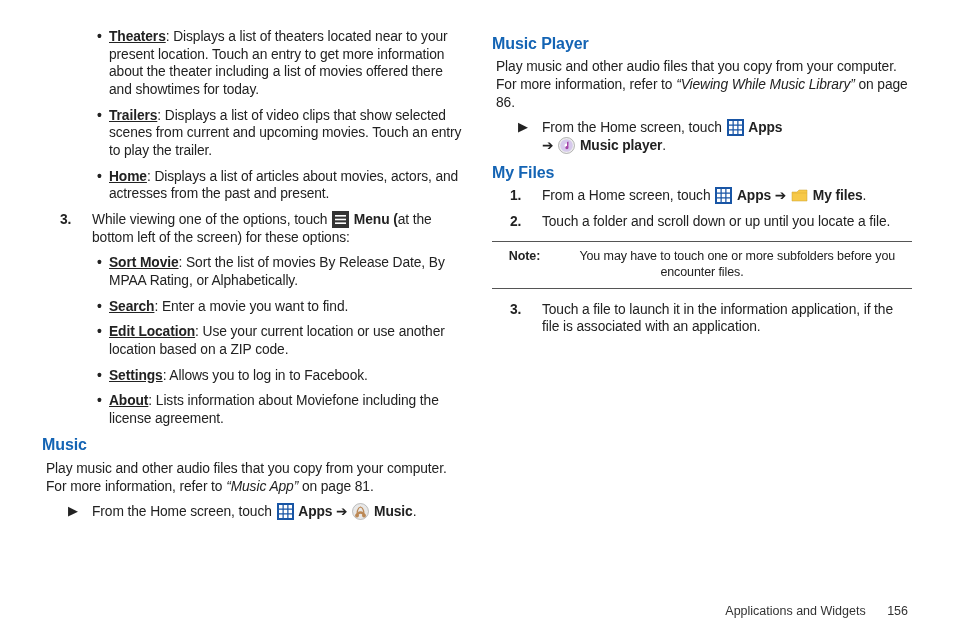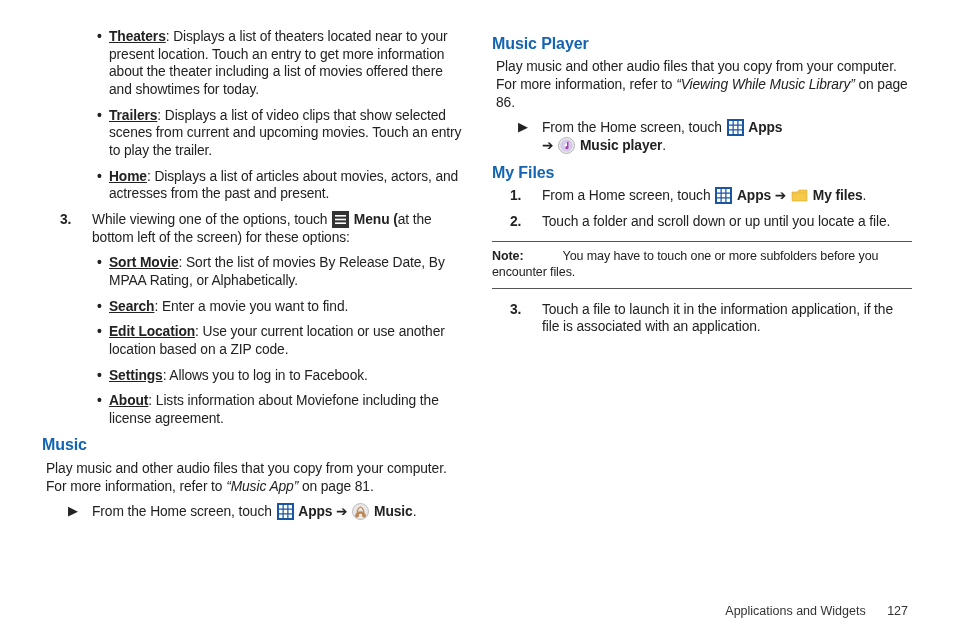--- a/index.html
+++ b/index.html
@@ -66,20 +66,21 @@
     height: 17px;
     vertical-align: -4px;
     margin: 0 1px;
   }
   .note-divider {
     border-top: 1px solid #555;
     border-bottom: 1px solid #555;
     padding: 6px 0 8px 0;
     margin: 10px 0 12px 0;
     font-size: 12.5px;
+    text-align: center;
   }
   .note-divider .note-body { margin-left: 36px; display:block; }
   .note-divider b { font-weight: bold; }
   .footer {
     position: absolute;
     bottom: 18px;
     right: 46px;
     font-size: 12.5px;
     color: #333;
   }
@@ -250,14 +251,14 @@
 
   <div class="num-item">
     <span class="num-label">3.</span>
     <span class="num-body">Touch a file to launch it in the information application, if the file is associated with an application.</span>
   </div>
 
 </div>
 
 <div class="footer">
   <span>Applications and Widgets</span>
-  <span class="pg">127</span>
+  <span class="pg">156</span>
 </div>
 
 </body></html>

